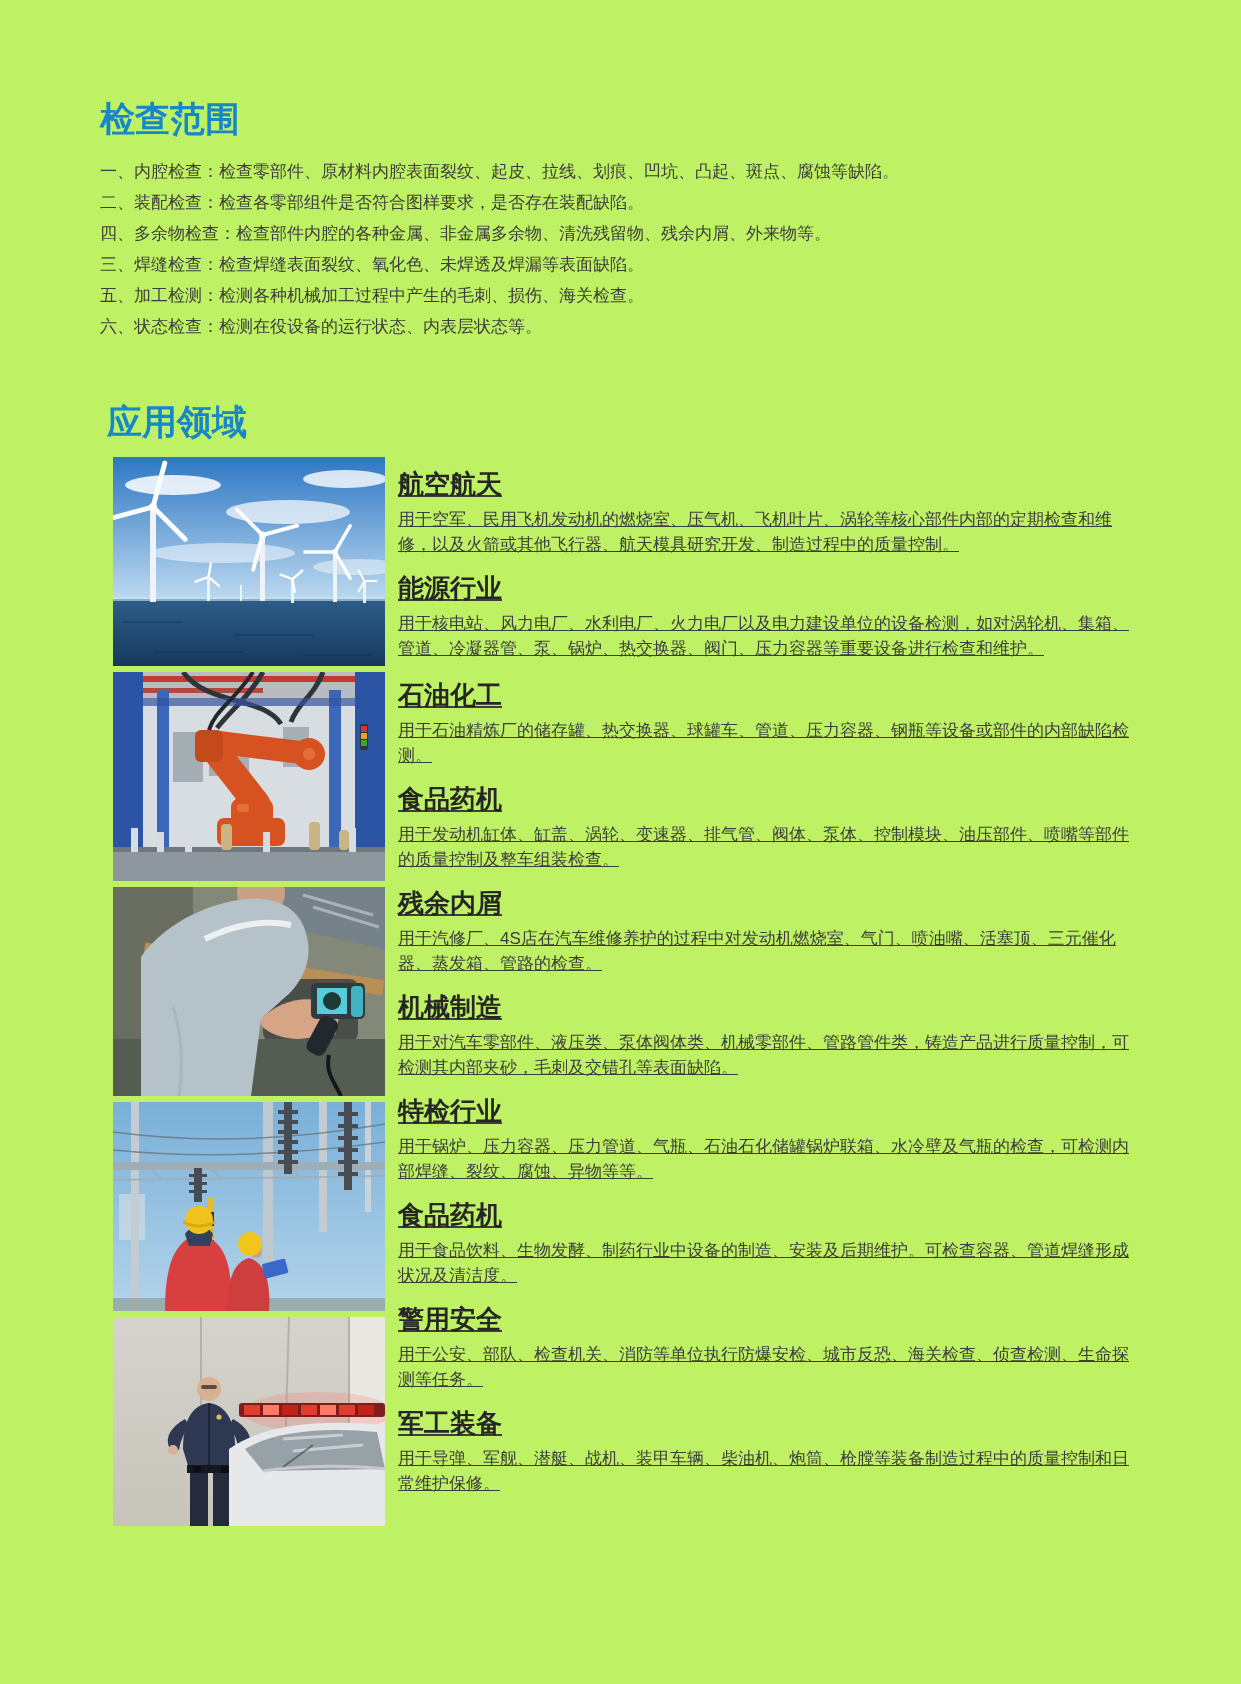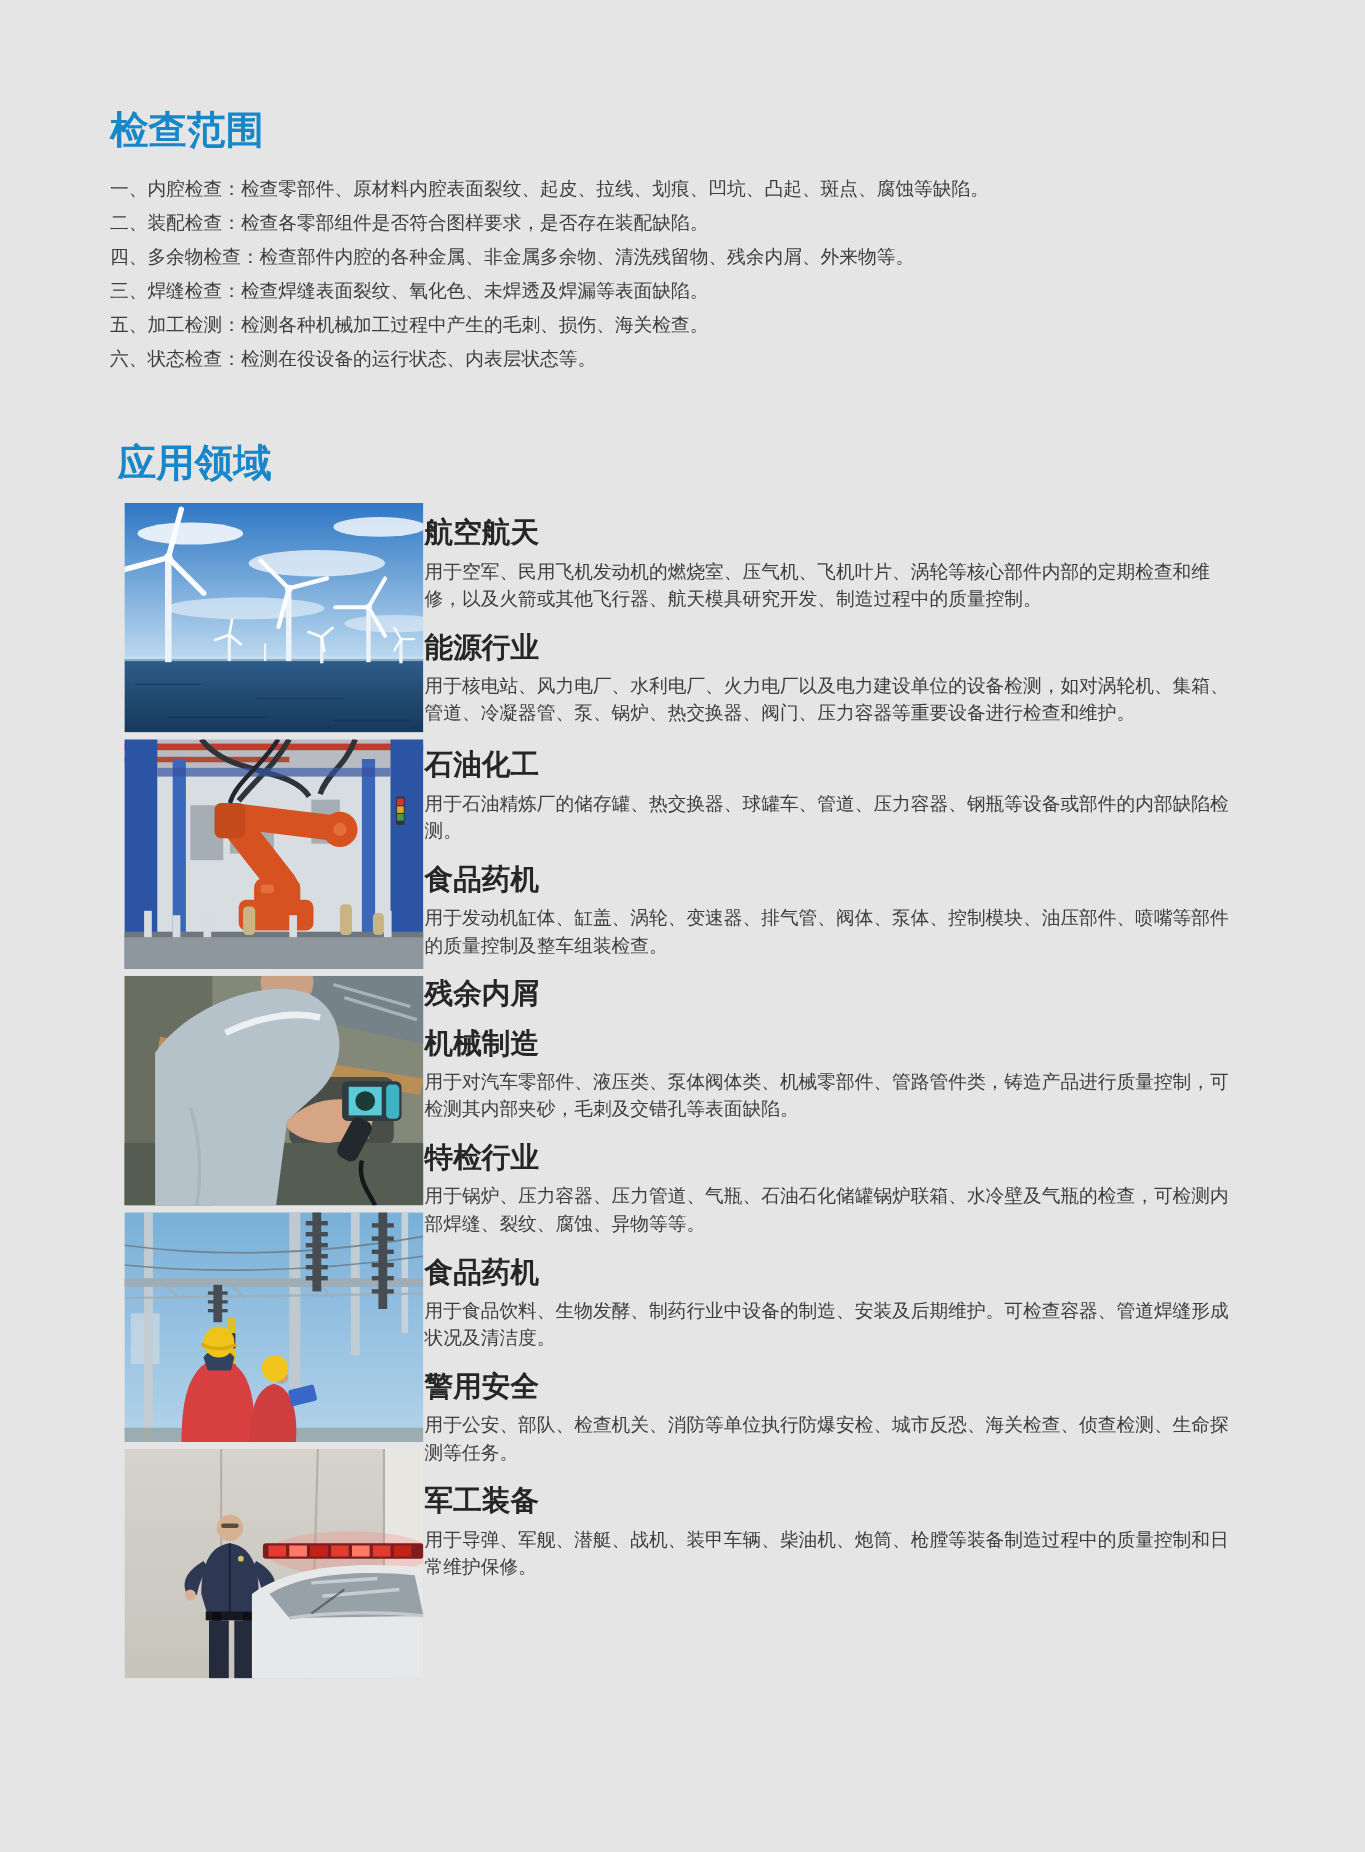--- a/index.html
+++ b/index.html
@@ -1,34 +1,34 @@
 <!DOCTYPE html>
 <html lang="zh"><head>
 <meta charset="utf-8">
 <style>
   html,body{margin:0;padding:0;background:#ffffff;}
   .page{
-    position:relative;width:1241px;height:1684px;background:#e5e5e5;
+    position:relative;width:1241px;height:1684px;background:#bef264;
     font-family:"Liberation Sans","DejaVu Sans",sans-serif;color:#3d3d3d;overflow:hidden;
   }
   .blue-title{
     font-size:35px;line-height:42px;font-weight:bold;color:#1787c9;margin:0;
   }
   
   .scope{position:absolute;left:100px;top:98px;width:1060px;}
   .scope .blue-title{margin-bottom:22px;}
   .scope-list{list-style:none;margin:0;padding:0;font-size:17px;color:#3d3d3d;}
   .scope-list li{line-height:19px;margin-bottom:12px;white-space:nowrap;}
   
   .apps{position:absolute;left:107px;top:401px;width:1040px;}
   .app-grid{display:flex;margin-top:14px;}
   .photo-col{width:272px;margin-left:6px;display:flex;flex-direction:column;gap:6px;flex:none;}
   .photo{width:272px;height:209px;overflow:hidden;background:#e8e8e8;}
   .photo svg{display:block;}
-  .text-col{width:737px;margin-left:1px;padding-top:13px;flex:none;}
+  .text-col{width:737px;margin-left:13px;padding-top:13px;flex:none;text-decoration:underline;}
   .app-section{margin-bottom:17px;}
   .app-section.extra-gap{margin-top:20px;}
   .app-section h2{
     font-size:26px;line-height:28px;font-weight:bold;color:#262626;margin:0 0 9px;
   }
   .app-section p{font-size:17px;line-height:25px;margin:0;color:#3d3d3d;}
 </style>
 </head>
 <body>
 
@@ -417,20 +417,21 @@
           <p>用于石油精炼厂的储存罐、热交换器、球罐车、管道、压力容器、钢瓶等设备或部件的内部缺陷检测。</p>
         </div>
 
         <div class="app-section">
           <h2>食品药机</h2>
           <p>用于发动机缸体、缸盖、涡轮、变速器、排气管、阀体、泵体、控制模块、油压部件、喷嘴等部件的质量控制及整车组装检查。</p>
         </div>
 
         <div class="app-section">
           <h2>残余内屑</h2>
+          <p>用于汽修厂、4S店在汽车维修养护的过程中对发动机燃烧室、气门、喷油嘴、活塞顶、三元催化器、蒸发箱、管路的检查。</p>
         </div>
 
         <div class="app-section">
           <h2>机械制造</h2>
           <p>用于对汽车零部件、液压类、泵体阀体类、机械零部件、管路管件类，铸造产品进行质量控制，可检测其内部夹砂，毛刺及交错孔等表面缺陷。</p>
         </div>
 
         <div class="app-section">
           <h2>特检行业</h2>
           <p>用于锅炉、压力容器、压力管道、气瓶、石油石化储罐锅炉联箱、水冷壁及气瓶的检查，可检测内部焊缝、裂纹、腐蚀、异物等等。</p>

